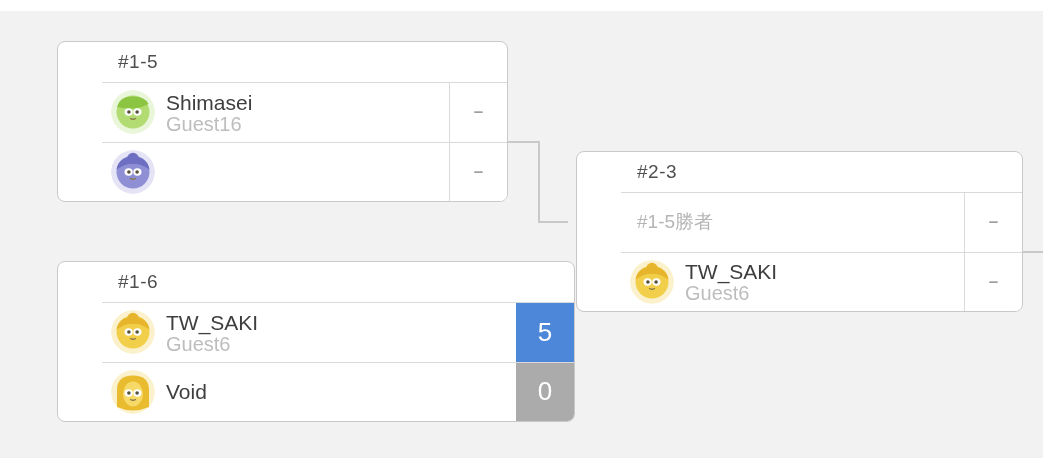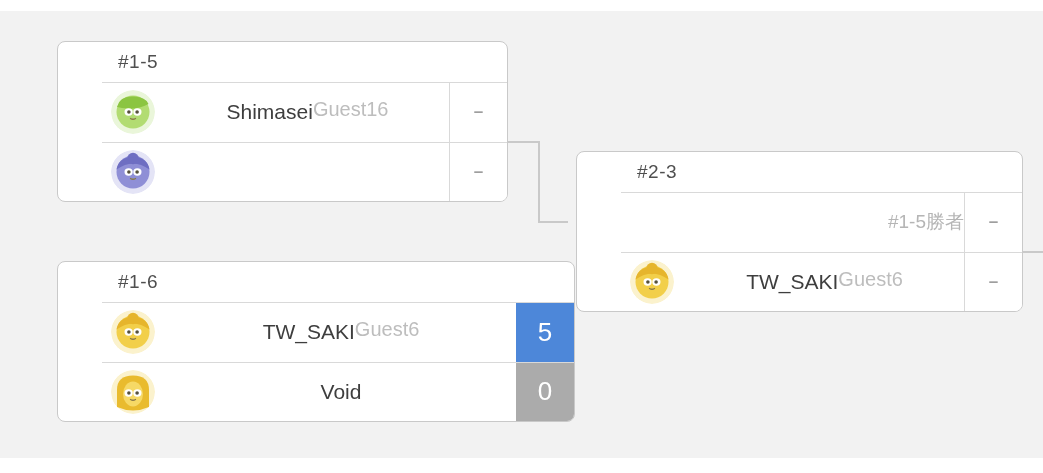--- a/index.html
+++ b/index.html
@@ -57,21 +57,21 @@
   }
   .avatar {
     width:44px; height:44px;
     margin-left:9px;
     flex:0 0 44px;
     border-radius:50%;
     overflow:hidden;
   }
   .pinfo {
     display:flex;
-    flex-direction:row;
+    flex-direction:column;
     justify-content:center;
     margin-left:11px;
     flex:1;
     min-width:0;
   }
   .pname {
     font-size:21px;
     line-height:24px;
     color:#3e3e3e;
     white-space:nowrap;
@@ -81,21 +81,20 @@
     line-height:19px;
     color:#bdbdbd;
     white-space:nowrap;
   }
   .placeholder-name {
     font-size:19px;
     color:#b5b5b5;
     padding-left:16px;
     flex:1;
     white-space:nowrap;
-    text-align:right;
   }
   .score {
     width:58px;
     flex:0 0 58px;
     align-self:stretch;
     display:flex;
     align-items:center;
     justify-content:center;
     border-left:1px solid #d9d9d9;
     font-size:17px;

